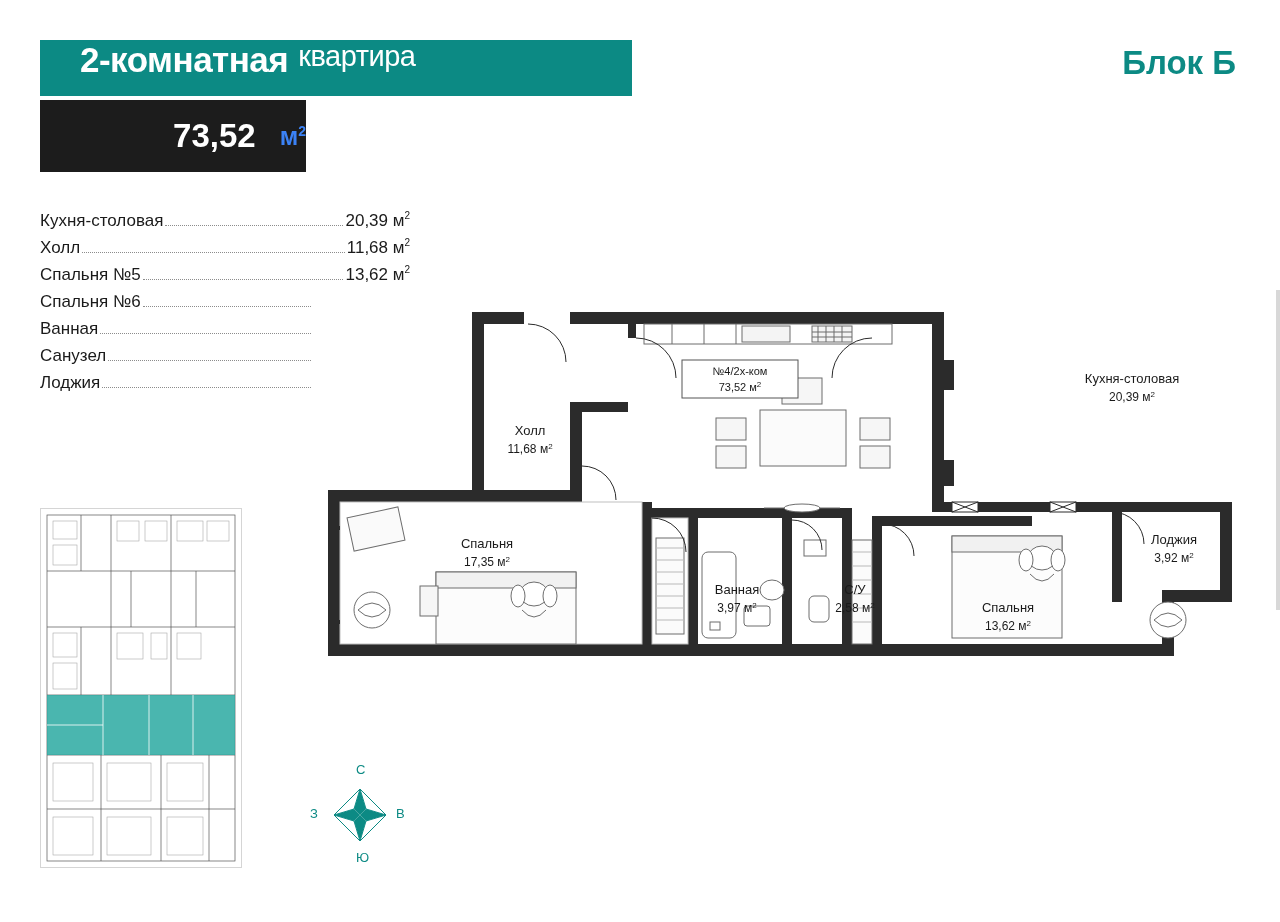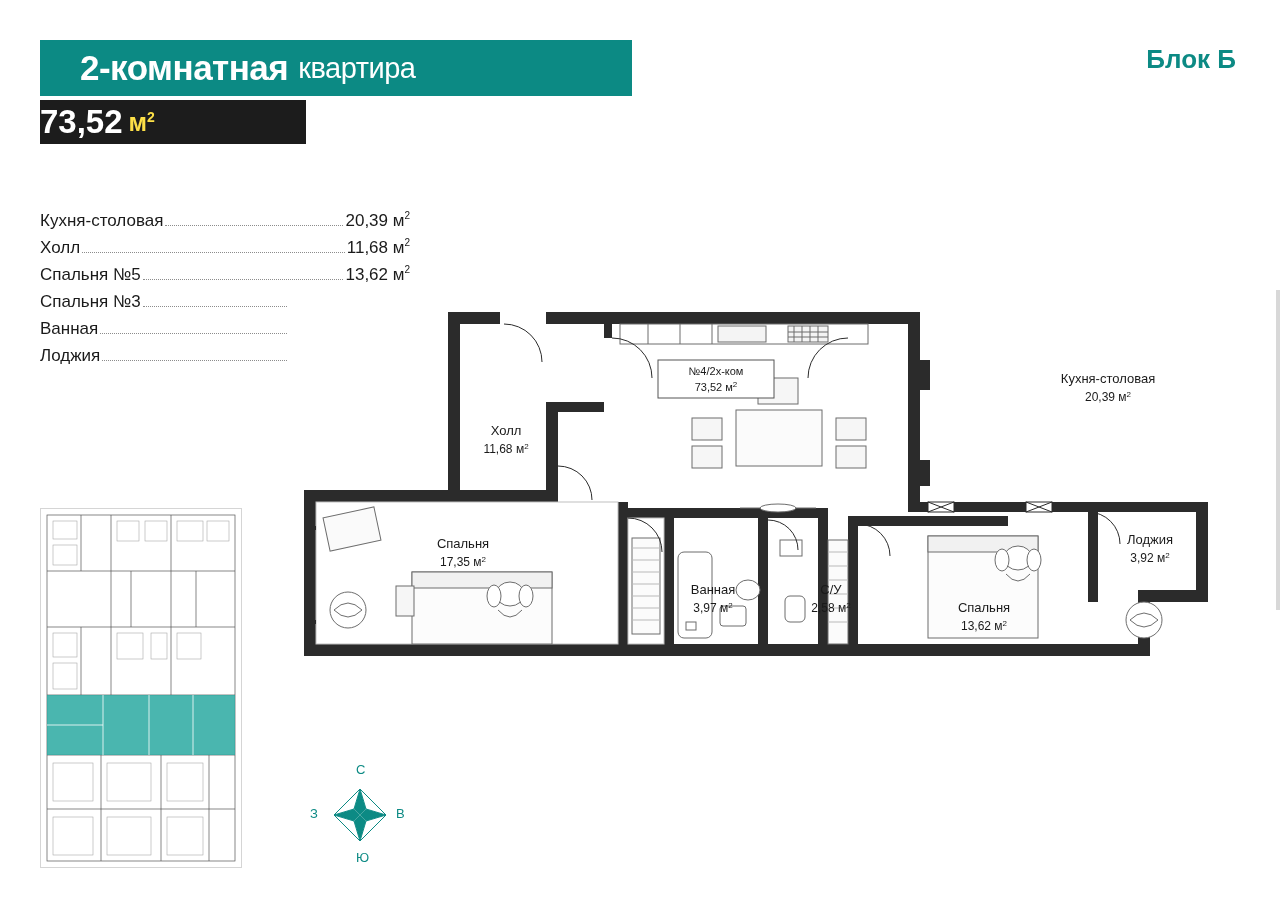--- a/index.html
+++ b/index.html
@@ -25,21 +25,20 @@
 
   
   .title-bar {
     position: absolute;
     left: 40px;
     top: 40px;
     width: 592px;
     height: 56px;
     background: #0c8a84;
     display: flex;
-    align-items: center;
     padding-left: 40px;
     box-sizing: border-box;
   }
   .title-bar .strong {
     color: #ffffff;
     font-size: 35px;
     font-weight: bold;
     letter-spacing: -0.5px;
   }
   .title-bar .light {
@@ -47,46 +46,47 @@
     font-size: 29px;
     font-weight: normal;
     letter-spacing: -0.5px;
     margin-left: 10px;
   }
   .area-bar {
     position: absolute;
     left: 40px;
     top: 100px;
     width: 266px;
-    height: 44px;
+    height: 72px;
     background: #1c1c1c;
     display: flex;
     align-items: center;
-    justify-content: flex-start;
+    justify-content: flex-end;
     box-sizing: border-box;
+    padding-left: 37px;
   }
   .area-bar .area-text {
     color: #ffffff;
     font-size: 33px;
     font-weight: bold;
     letter-spacing: 0px;
   }
   .area-bar .unit {
-    color: #fde047;
+    color: #3b82f6;
     font-size: 25px;
     font-weight: bold;
-    margin-left: 6px;
+    margin-left: 24px;
   }
   .area-bar .unit sup { font-size: 14px; }
 
   .block-label {
     position: absolute;
     right: 44px;
     top: 44px;
-    font-size: 26px;
+    font-size: 33px;
     font-weight: bold;
     color: #0c8a84;
     letter-spacing: 0px;
   }
 
   
   .legend {
     position: absolute;
     left: 40px;
     top: 202px;
@@ -141,21 +141,21 @@
     color: #0c8a84;
   }
   .compass .n { left: 46px; top: 0px; }
   .compass .s { left: 46px; top: 88px; }
   .compass .w { left: 0px; top: 44px; }
   .compass .e { left: 86px; top: 44px; }
 
   
   .floorplan {
     position: absolute;
-    left: 288px;
+    left: 312px;
     top: 290px;
     width: 960px;
     height: 420px;
   }
   .floorplan svg { display:block; }
 
   .right-edge {
     position: absolute;
     right: 0px;
     top: 290px;
@@ -213,28 +213,33 @@
       <span class="name">Холл</span>
       <span class="dots"></span>
       <span class="val"><span>11,68 м</span><sup>2</sup></span>
     </div>
     <div class="legend-row">
       <span class="name">Спальня №5</span>
       <span class="dots"></span>
       <span class="val"><span>13,62 м</span><sup>2</sup></span>
     </div>
     <div class="legend-row">
-      <span class="name">Спальня №3</span>
+      <span class="name">Спальня №6</span>
       <span class="dots"></span>
       <span class="val"><span>17,35 м</span><sup>2</sup></span>
     </div>
     <div class="legend-row">
       <span class="name">Ванная</span>
       <span class="dots"></span>
       <span class="val"><span>3,97 м</span><sup>2</sup></span>
+    </div>
+    <div class="legend-row">
+      <span class="name">Санузел</span>
+      <span class="dots"></span>
+      <span class="val"><span>2,58 м</span><sup>2</sup></span>
     </div>
     <div class="legend-row">
       <span class="name">Лоджия</span>
       <span class="dots"></span>
       <span class="val"><span>3,92 м</span><sup>2</sup></span>
     </div>
   </div>
 
   <div class="keyplan">
     <svg width="200" height="358" viewBox="0 0 200 358" xmlns="http://www.w3.org/2000/svg">

